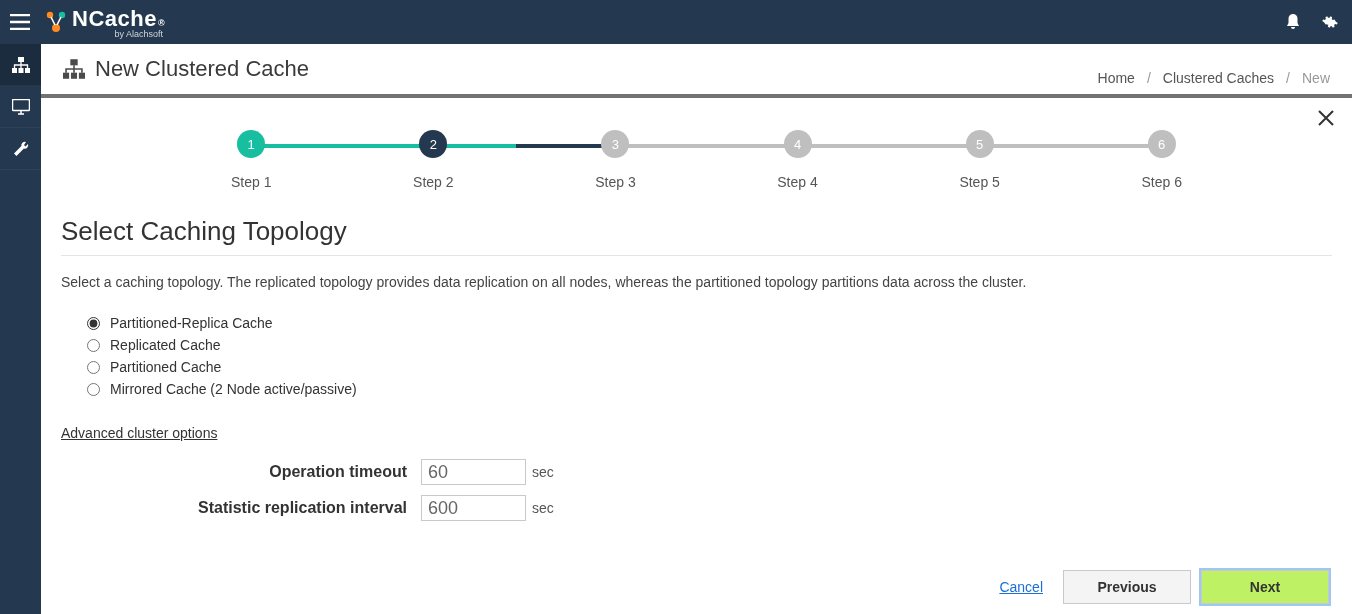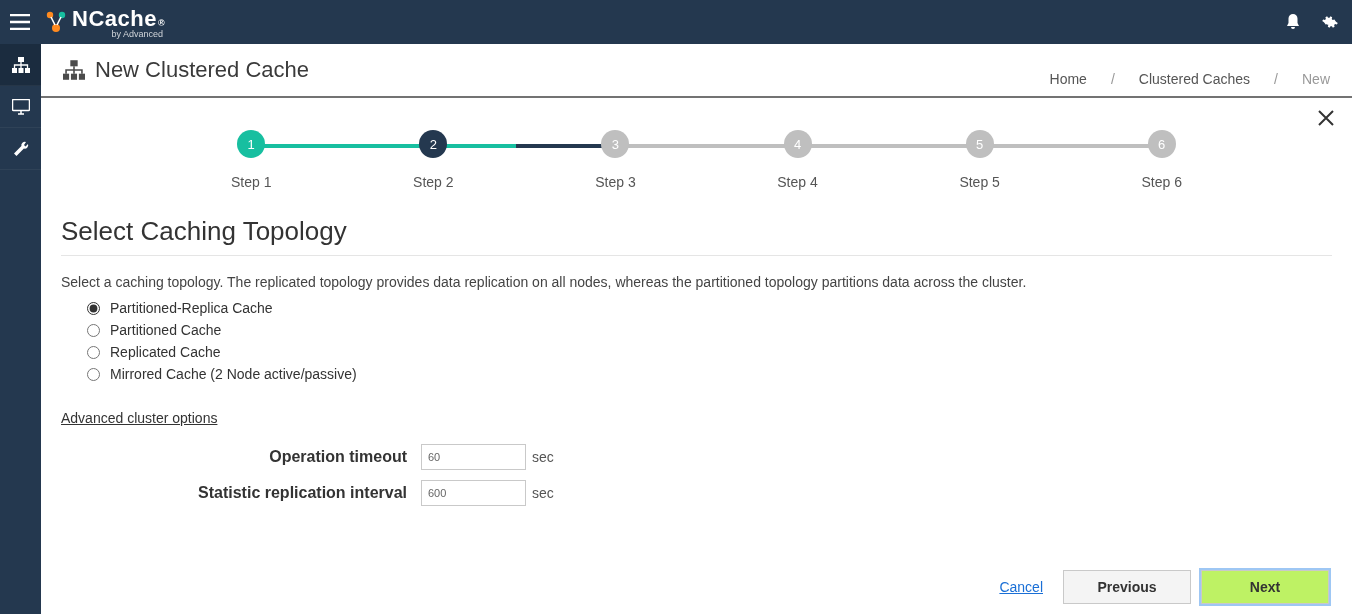--- a/index.html
+++ b/index.html
@@ -35,24 +35,24 @@
   .leftbar-item.active { background:#1b2c3f; }
 
   .content {
     position:absolute; left:41px; right:0; top:44px; bottom:0;
     background:#fff;
     display:flex; flex-direction:column;
   }
 
   .page-header {
     height:54px; display:flex; align-items:center; justify-content:space-between;
-    padding: 0 22px; border-bottom:2px solid #737373;
+    padding: 0 22px; border-bottom:4px solid #737373;
   }
   .page-title { display:flex; align-items:center; gap:10px; font-size:22px; color:#3a3a3a; font-weight:400;}
-  .breadcrumb { font-size:14px; color:#555; display:flex; gap:24px; align-items:center;margin-top:17px;}
+  .breadcrumb { font-size:14px; color:#555; display:flex; gap:12px; align-items:center;margin-top:17px;}
   .breadcrumb .sep { color:#999; }
   .breadcrumb .current { color:#999; }
 
   .wizard {
     padding: 18px 20px 0 20px;
     position:relative;
     flex:1;
     display:flex; flex-direction:column;
   }
   .close-x {
@@ -78,33 +78,33 @@
   .step-label { margin-top:16px; font-size:14px; color:#555; }
 
   .step-line {
     position:absolute; top:14px; height:4px; z-index:1;
   }
 
   .section-title {
     font-size:26px; color:#333; font-weight:400; margin: 20px 0 8px 0;
   }
   .divider { height:1px; background:#e5e5e5; margin-bottom:18px; }
-  .section-desc { font-size:14px; color:#444; margin-bottom:7px; }
+  .section-desc { font-size:14px; color:#444; margin-bottom:22px; }
 
   .radio-list { margin-left:26px; margin-bottom:25px; }
   .radio-row { display:flex; align-items:center; gap:10px; font-size:14px; color:#333; line-height:22px; }
   .radio-row input { accent-color:#333; }
 
   .adv-link { font-size:14px; color:#333; text-decoration:underline; cursor:pointer; display:inline-block; margin-bottom:18px;}
 
   .form-table { margin-left:0; }
   .form-row { display:flex; align-items:center; margin-bottom:10px; }
   .form-row .lbl { width:360px; text-align:right; font-size:16px; font-weight:700; color:#333; padding-right:14px;}
   .form-row input[type=text] {
-    width:105px; height:26px; border:1px solid #c9c9c9; padding:2px 6px; font-size:11px; color:#666;
+    width:105px; height:26px; border:1px solid #c9c9c9; padding:2px 6px; font-size:18px; color:#666;
   }
   .form-row .unit { font-size:14px; color:#555; margin-left:6px;}
 
   .footer {
     position:absolute; bottom:10px; right:23px; display:flex; align-items:center; gap:10px;
   }
   .cancel-link { color:#1a6fd6; font-size:14px; text-decoration:underline; cursor:pointer; margin-right:10px;}
   .btn {
     min-width:128px; height:34px; border:1px solid #c9c9c9; background:#f4f4f4;
     font-size:14px; color:#333; font-weight:600; cursor:pointer;
@@ -127,21 +127,21 @@
       <circle cx="18" cy="5" r="3.2" fill="#17bfa0"></circle>
       <circle cx="12" cy="18" r="4" fill="#ff8a1f"></circle>
       <path d="M7 7 L11 15 M17 7 L13 15" stroke="#fff" stroke-width="1.6"></path>
     </svg>
     <div>
       <div class="logo-text">
         <span>N</span>
           <span style="color:#fff">Cache</span>
           <span class="reg">®</span>
       </div>
-      <div class="logo-sub">by Advanced</div>
+      <div class="logo-sub">by Alachsoft</div>
     </div>
   </div>
   <div class="topbar-spacer"></div>
   <div class="top-icons">
     <div class="top-icon">
       <svg width="16" height="18" viewBox="0 0 16 18">
           <path d="M8 1a4.5 4.5 0 0 1 4.5 4.5V10l1.5 3H2l1.5-3V5.5A4.5 4.5 0 0 1 8 1zm-2 13h4a2 2 0 0 1-4 0z" fill="#fff"></path>
         </svg>
     </div>
     <div class="top-icon">
@@ -242,25 +242,25 @@
     <div class="divider"></div>
     <div class="section-desc">Select a caching topology. The replicated topology provides data replication on all nodes, whereas the partitioned topology partitions data across the cluster.</div>
 
     <div class="radio-list">
       <label class="radio-row">
         <input type="radio" name="topo" checked="" style="">
         <span>Partitioned-Replica Cache</span>
       </label>
       <label class="radio-row">
         <input type="radio" name="topo" style="">
+        <span>Replicated Cache</span>
+      </label>
+      <label class="radio-row">
+        <input type="radio" name="topo" style="">
         <span>Partitioned Cache</span>
-      </label>
-      <label class="radio-row">
-        <input type="radio" name="topo" style="">
-        <span>Replicated Cache</span>
       </label>
       <label class="radio-row">
         <input type="radio" name="topo" style="">
         <span>Mirrored Cache (2 Node active/passive)</span>
       </label>
     </div>
 
     <span class="adv-link">Advanced cluster options</span>
 
     <div class="form-table">

